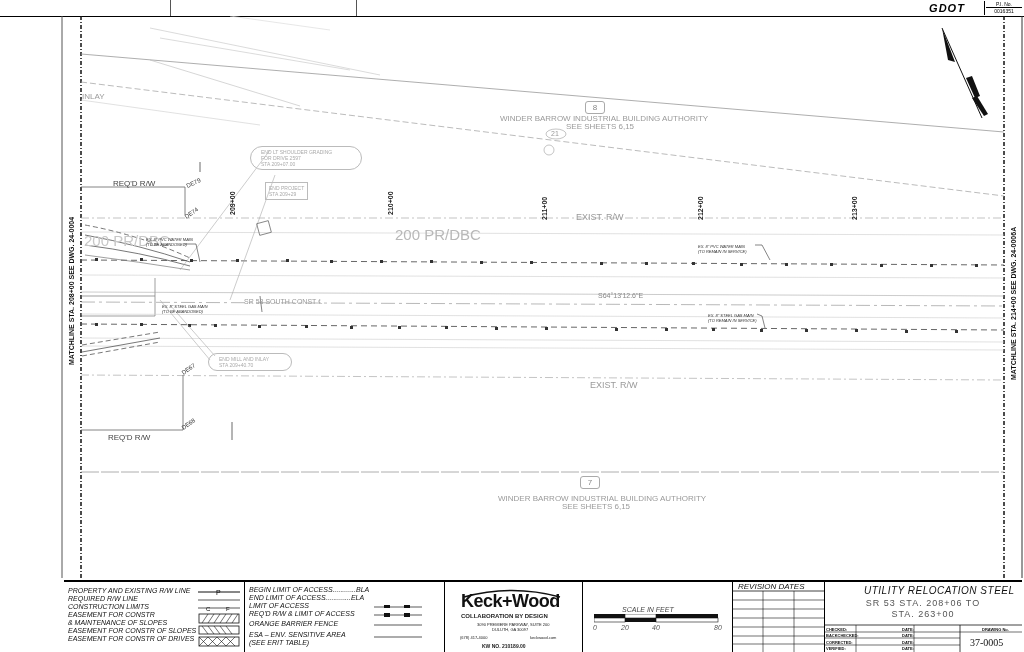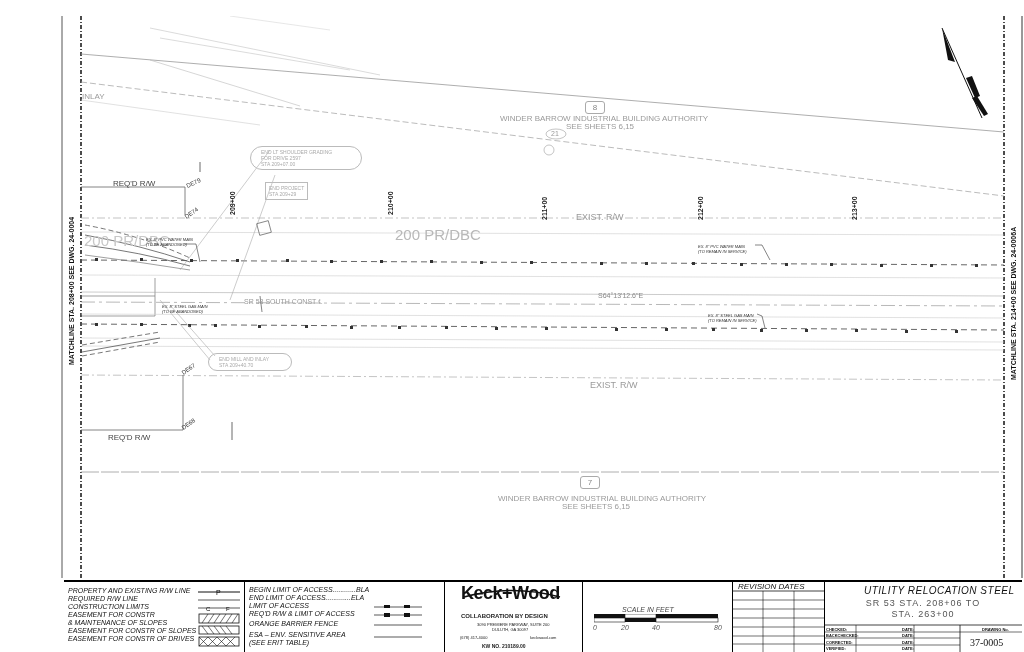--- a/index.html
+++ b/index.html
@@ -28,20 +28,29 @@
   .title-main { position:absolute; font:italic 10px "Liberation Sans", sans-serif; color:#111; letter-spacing:0.5px; }
   .title-sub { position:absolute; font:9px "Liberation Sans", sans-serif; color:#555; letter-spacing:1px; text-align:center; }
   .check-row { position:absolute; font-size:4px; font-weight:bold; color:#111; }
   .dwg-no { position:absolute; font:10px "Liberation Serif", serif; color:#111; }
 </style>
 </head>
 <body>
 
 <div class="sheet">
 
+  <div class="topbar">
+    <div class="topcell" style="left:0;width:170px;"></div>
+    <div class="topcell" style="left:170px;width:186px;"></div>
+    <div class="gdot">
+      <div class="gdot-logo">GDOT</div>
+      <div class="pi-label">P.I. No.</div>
+      <div class="pi-no">0016351</div>
+    </div>
+  </div>
 
   <svg class="drawing" width="1024" height="562" viewBox="0 16 1024 562">
 
     <line x1="62" y1="16" x2="62" y2="580" stroke="#555" stroke-width="1"></line>
     <line x1="81" y1="16" x2="81" y2="580" stroke="#111" stroke-width="1.5" stroke-dasharray="4,2,1,2"></line>
     <line x1="1004" y1="16" x2="1004" y2="580" stroke="#111" stroke-width="1.5" stroke-dasharray="4,2,1,2"></line>
     <line x1="1022" y1="16" x2="1022" y2="580" stroke="#333" stroke-width="1"></line>
 
     <line x1="150" y1="28" x2="380" y2="75" stroke="#ccc" stroke-width="0.7"></line>
     <line x1="160" y1="38" x2="350" y2="70" stroke="#ccc" stroke-width="0.7"></line>
@@ -257,21 +266,21 @@
           <rect x="30" y="11" width="6" height="4" fill="#111"></rect>
         <line x1="0" y1="23" x2="48" y2="23" stroke="#111" stroke-width="0.7"></line>
         <line x1="0" y1="35" x2="48" y2="35" stroke="#111" stroke-width="0.7"></line>
       </svg>
     </div>
 
     <div class="tb-section" style="left:380px;width:138px;">
       <svg style="position:absolute;left:18px;top:6px;" width="100" height="10">
         <path d="M2 9 Q50 -4 98 9" stroke="#111" stroke-width="1.5" fill="none"></path>
       </svg>
-      <div class="keck-logo" style="left:17px;top:1px;">Keck+Wood</div>
+      <div class="keck-logo" style="left:17px;top:9px;">Keck+Wood</div>
       <div class="small" style="left:17px;top:31px;font-size:6px;font-weight:bold;">COLLABORATION BY DESIGN</div>
       <div class="small" style="left:33px;top:40px;">3090 PREMIERE PARKWAY, SUITE 200</div>
       <div class="small" style="left:48px;top:45px;">DULUTH, GA 30097</div>
       <div class="small" style="left:16px;top:53px;">(678) 417-4000</div>
       <div class="small" style="left:86px;top:53px;">keckwood.com</div>
       <div class="small" style="left:38px;top:61px;font-size:5px;font-weight:bold;">KW NO. 210189.00</div>
     </div>
 
     <div class="tb-section" style="left:518px;width:150px;">
       <div class="small" style="left:40px;top:24px;font-size:7px;font-style:italic;color:#444;">SCALE IN FEET</div>

